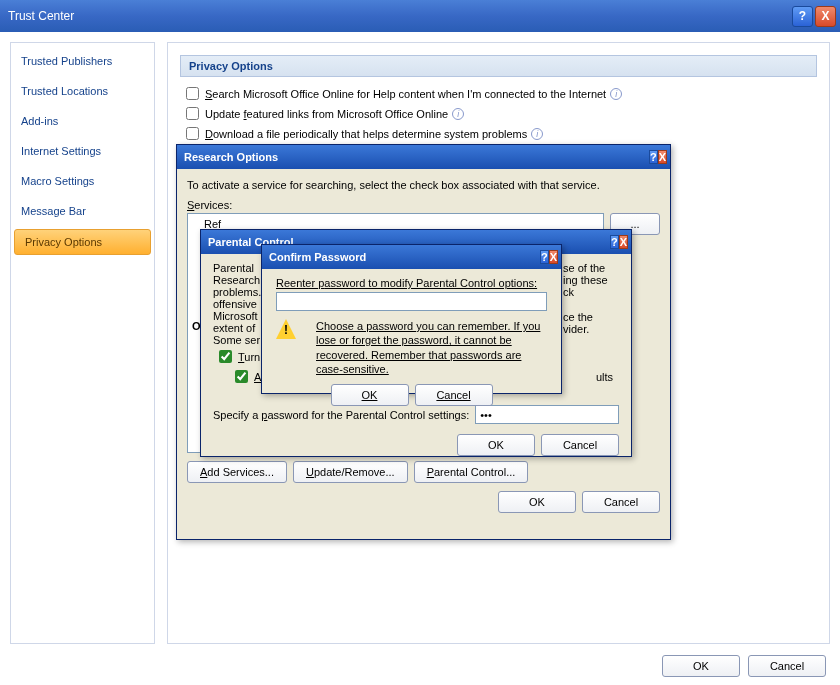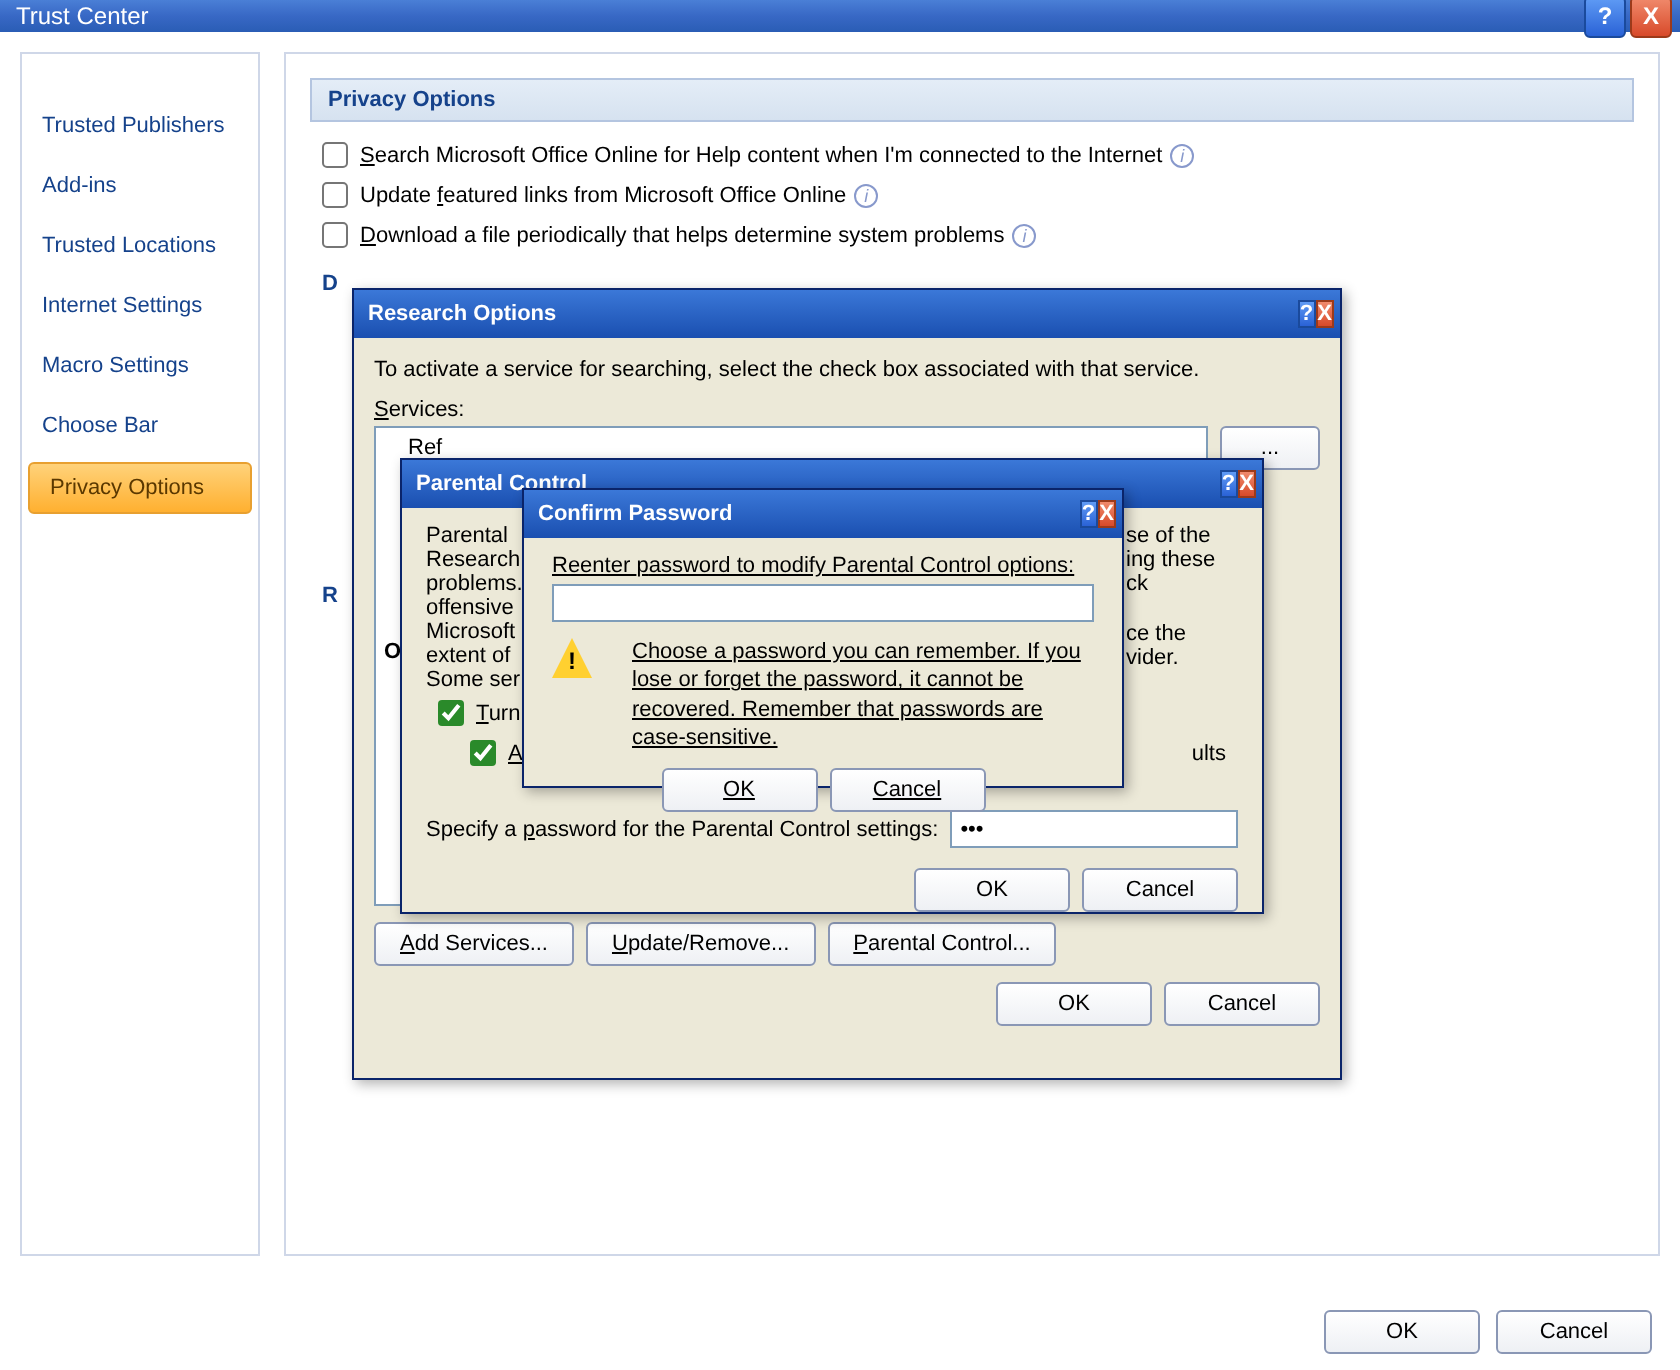--- a/index.html
+++ b/index.html
@@ -6,21 +6,21 @@
 body {
   font-family: Tahoma, "Segoe UI", sans-serif;
   font-size: 11px;
   background: #fff;
   width: 840px;
   height: 685px;
   position: relative;
   overflow: hidden;
 }
 .titlebar {
-  height: 16px;
+  height: 32px;
   background: linear-gradient(to bottom, #4a7fd6 0%, #3868c5 50%, #2a5db5 100%);
   color: #fff;
   display: flex;
   align-items: center;
   padding: 0 4px 0 8px;
   font-size: 12px;
 }
 .titlebar .title { flex: 1; }
 .titlebar .icon-btn {
   width: 21px; height: 21px;
@@ -38,24 +38,24 @@
   border: 1px solid #9c3a1a;
   color: #fff; font-weight: bold;
 }
 .main-body {
   display: flex;
   height: calc(100% - 63px);
   padding: 10px;
   gap: 12px;
 }
 .sidebar {
-  width: 120px;
+  width: 145px;
   border: 1px solid #cfd7e8;
   background: #fff;
-  padding-top: 24px;
+  padding-top: 6px;
 }
 .sidebar-item {
   padding: 6px 10px;
   color: #15428b;
   cursor: pointer;
   margin-bottom: 6px;
 }
 .sidebar-item.selected {
   background: linear-gradient(to bottom, #ffd27a, #ffb030);
   border: 1px solid #e8a030;
@@ -173,25 +173,25 @@
 
 <div class="titlebar">
   <span class="title">Trust Center</span>
   <div class="icon-btn help-btn">?</div>
   <div class="icon-btn close-btn">X</div>
 </div>
 
 <div class="main-body">
   <div class="sidebar">
     <div class="sidebar-item">Trusted Publishers</div>
+    <div class="sidebar-item">Trusted Locations</div>
     <div class="sidebar-item">Add-ins</div>
-    <div class="sidebar-item">Trusted Locations</div>
     <div class="sidebar-item">Internet Settings</div>
     <div class="sidebar-item">Macro Settings</div>
-    <div class="sidebar-item">Choose Bar</div>
+    <div class="sidebar-item">Message Bar</div>
     <div class="sidebar-item selected">Privacy Options</div>
   </div>
 
   <div class="content">
     <div class="section-header">Privacy Options</div>
     <div class="checkrow">
       <input type="checkbox" style="">
       <span><u>S</u>earch Microsoft Office Online for Help content when I'm connected to the Internet</span>
       <span class="info-icon">i</span>
     </div>

